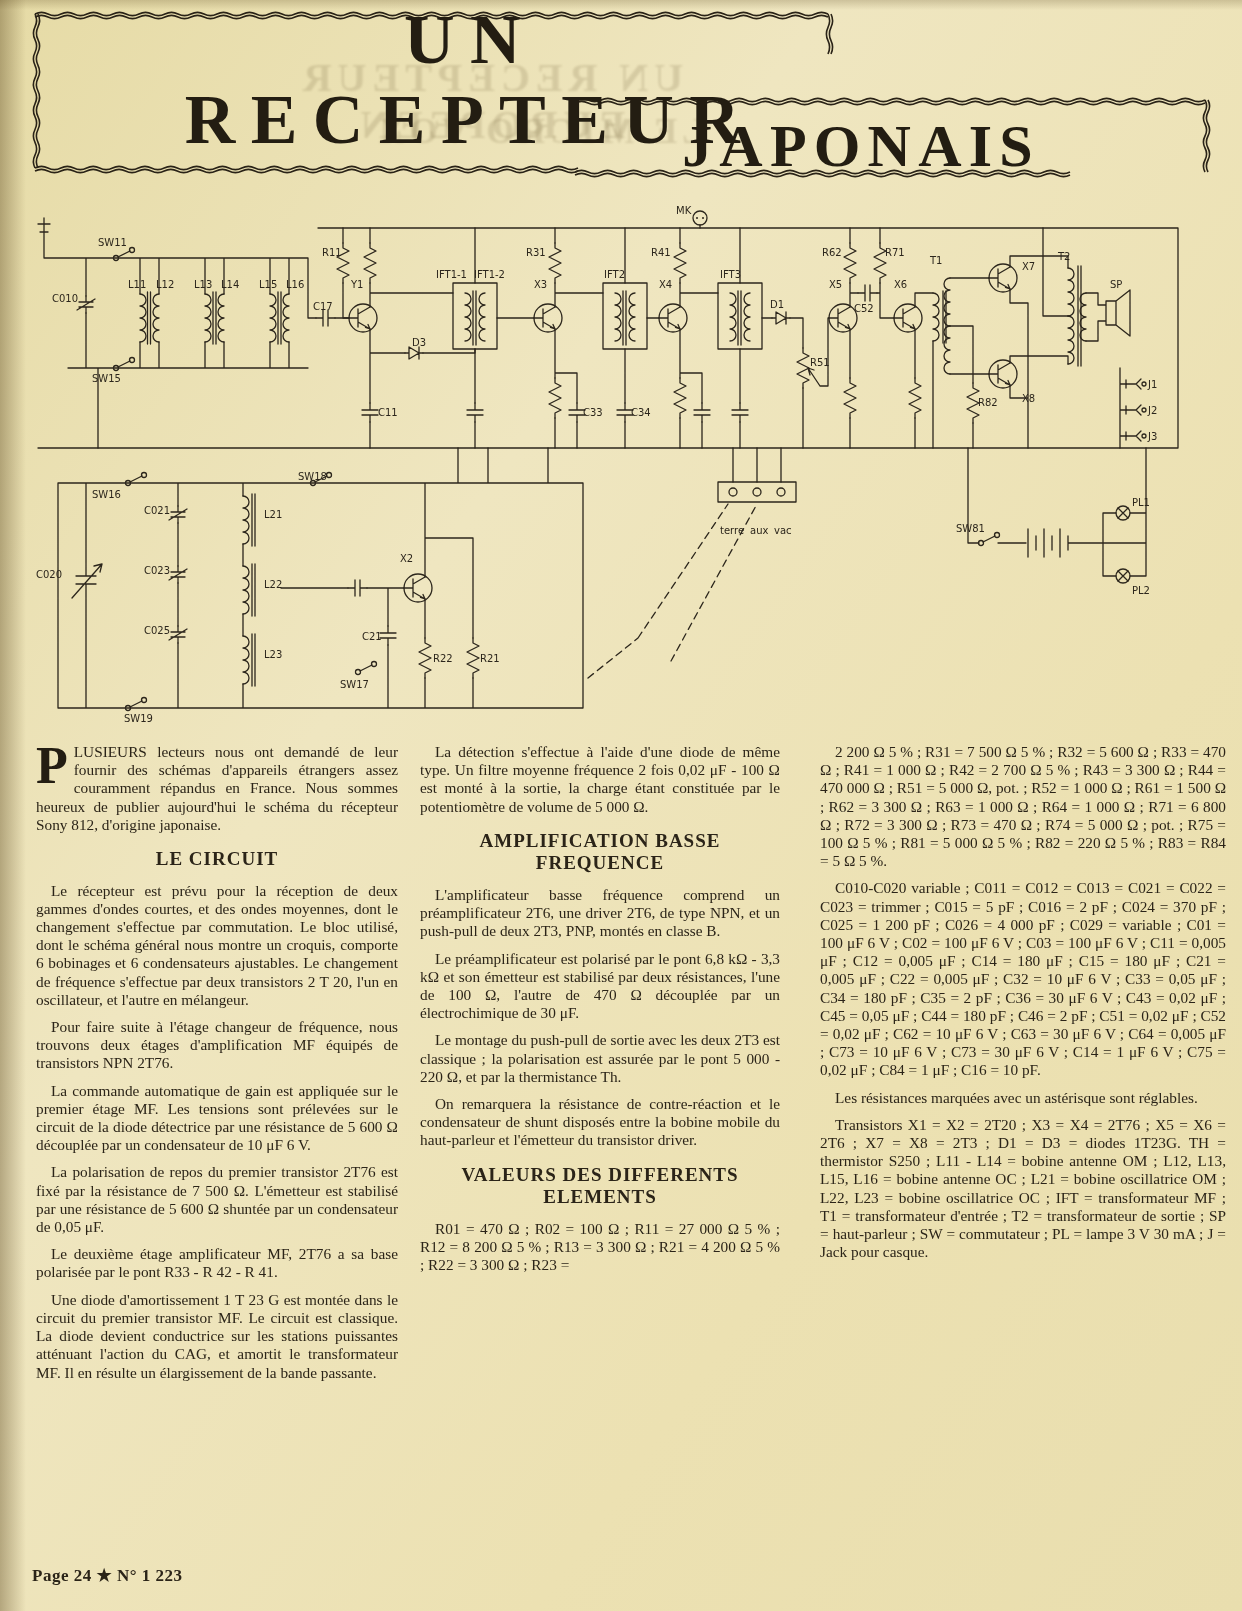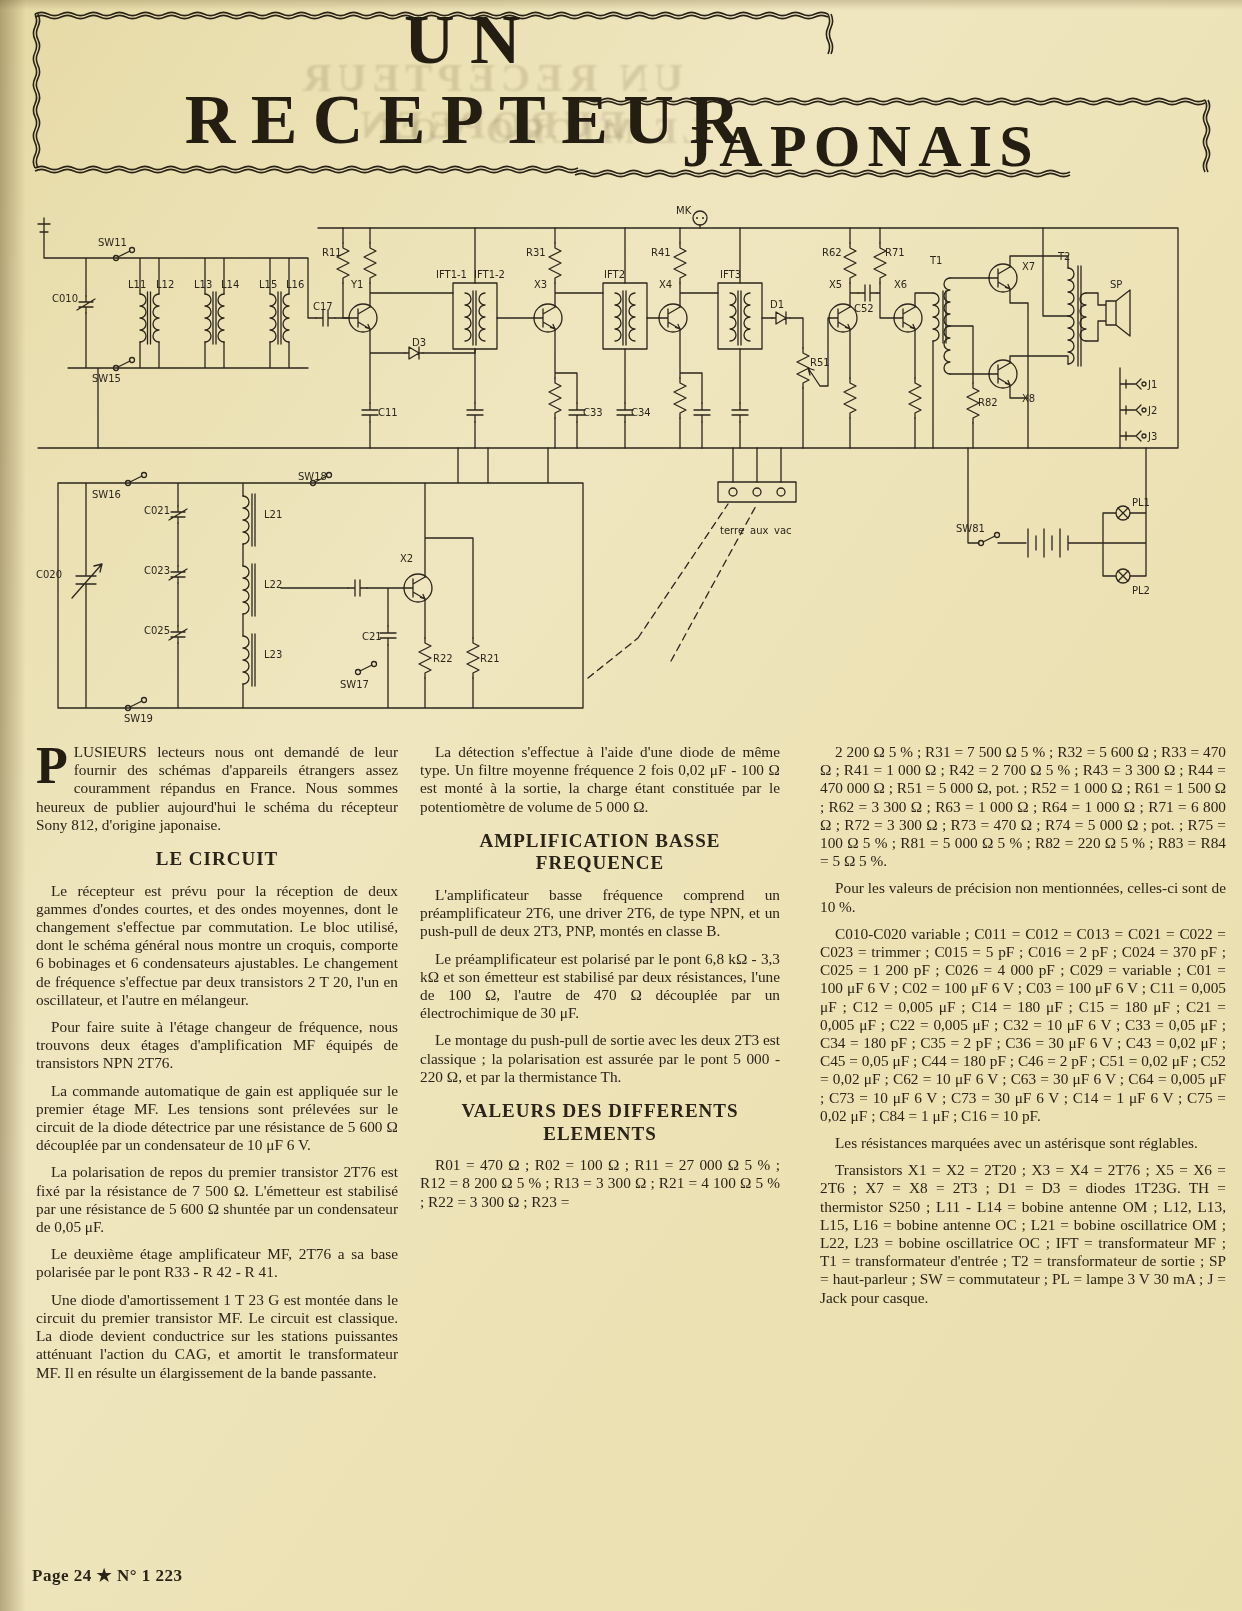--- a/index.html
+++ b/index.html
@@ -327,25 +327,25 @@
       <p>La polarisation de repos du premier transistor 2T76 est fixé par la résistance de 7 500 Ω. L'émetteur est stabilisé par une résistance de 5 600 Ω shuntée par un condensateur de 0,05 μF.</p>
       <p>Le deuxième étage amplificateur MF, 2T76 a sa base polarisée par le pont R33 - R 42 - R 41.</p>
       <p>Une diode d'amortissement 1 T 23 G est montée dans le circuit du premier transistor MF. Le circuit est classique. La diode devient conductrice sur les stations puissantes atténuant l'action du CAG, et amortit le transformateur MF. Il en résulte un élargissement de la bande passante.</p>
     </div>
   <div class="col" id="col2">
       <p>La détection s'effectue à l'aide d'une diode de même type. Un filtre moyenne fréquence 2 fois 0,02 μF - 100 Ω est monté à la sortie, la charge étant constituée par le potentiomètre de volume de 5 000 Ω.</p>
       <div class="h">AMPLIFICATION BASSE FREQUENCE</div>
       <p>L'amplificateur basse fréquence comprend un préamplificateur 2T6, une driver 2T6, de type NPN, et un push-pull de deux 2T3, PNP, montés en classe B.</p>
       <p>Le préamplificateur est polarisé par le pont 6,8 kΩ - 3,3 kΩ et son émetteur est stabilisé par deux résistances, l'une de 100 Ω, l'autre de 470 Ω découplée par un électrochimique de 30 μF.</p>
       <p>Le montage du push-pull de sortie avec les deux 2T3 est classique ; la polarisation est assurée par le pont 5 000 - 220 Ω, et par la thermistance Th.</p>
+      <p>On remarquera la résistance de contre-réaction et le condensateur de shunt disposés entre la bobine mobile du haut-parleur et l'émetteur du transistor driver.</p>
       <div class="h">VALEURS DES DIFFERENTS ELEMENTS</div>
-      <p>R01 = 470 Ω ; R02 = 100 Ω ; R11 = 27 000 Ω 5 % ; R12 = 8 200 Ω 5 % ; R13 = 3 300 Ω ; R21 = 4 100 Ω 5 % ; R22 = 3 300 Ω ; R23 =</p>
+      <p>R01 = 470 Ω ; R02 = 100 Ω ; R11 = 27 000 Ω 5 % ; R12 = 8 200 Ω 5 % ; R13 = 3 300 Ω ; R21 = 4 200 Ω 5 % ; R22 = 3 300 Ω ; R23 =</p>
     </div>
   <div class="col" id="col3">
       <p>2 200 Ω 5 % ; R31 = 7 500 Ω 5 % ; R32 = 5 600 Ω ; R33 = 470 Ω ; R41 = 1 000 Ω ; R42 = 2 700 Ω 5 % ; R43 = 3 300 Ω ; R44 = 470 000 Ω ; R51 = 5 000 Ω, pot. ; R52 = 1 000 Ω ; R61 = 1 500 Ω ; R62 = 3 300 Ω ; R63 = 1 000 Ω ; R64 = 1 000 Ω ; R71 = 6 800 Ω ; R72 = 3 300 Ω ; R73 = 470 Ω ; R74 = 5 000 Ω ; pot. ; R75 = 100 Ω 5 % ; R81 = 5 000 Ω 5 % ; R82 = 220 Ω 5 % ; R83 = R84 = 5 Ω 5 %.</p>
-      <p>Pour les valeurs de précision non mentionnées, celles-ci sont de 10 %.</p>
       <p>C010-C020 variable ; C011 = C012 = C013 = C021 = C022 = C023 = trimmer ; C015 = 5 pF ; C016 = 2 pF ; C024 = 370 pF ; C025 = 1 200 pF ; C026 = 4 000 pF ; C029 = variable ; C01 = 100 μF 6 V ; C02 = 100 μF 6 V ; C03 = 100 μF 6 V ; C11 = 0,005 μF ; C12 = 0,005 μF ; C14 = 180 μF ; C15 = 180 μF ; C21 = 0,005 μF ; C22 = 0,005 μF ; C32 = 10 μF 6 V ; C33 = 0,05 μF ; C34 = 180 pF ; C35 = 2 pF ; C36 = 30 μF 6 V ; C43 = 0,02 μF ; C45 = 0,05 μF ; C44 = 180 pF ; C46 = 2 pF ; C51 = 0,02 μF ; C52 = 0,02 μF ; C62 = 10 μF 6 V ; C63 = 30 μF 6 V ; C64 = 0,005 μF ; C73 = 10 μF 6 V ; C73 = 30 μF 6 V ; C14 = 1 μF 6 V ; C75 = 0,02 μF ; C84 = 1 μF ; C16 = 10 pF.</p>
       <p>Les résistances marquées avec un astérisque sont réglables.</p>
       <p>Transistors X1 = X2 = 2T20 ; X3 = X4 = 2T76 ; X5 = X6 = 2T6 ; X7 = X8 = 2T3 ; D1 = D3 = diodes 1T23G. TH = thermistor S250 ; L11 - L14 = bobine antenne OM ; L12, L13, L15, L16 = bobine antenne OC ; L21 = bobine oscillatrice OM ; L22, L23 = bobine oscillatrice OC ; IFT = transformateur MF ; T1 = transformateur d'entrée ; T2 = transformateur de sortie ; SP = haut-parleur ; SW = commutateur ; PL = lampe 3 V 30 mA ; J = Jack pour casque.</p>
     </div>
 
   <div class="footer">Page 24 ★ N° 1 223</div>
 </div>
 
 </body></html>

